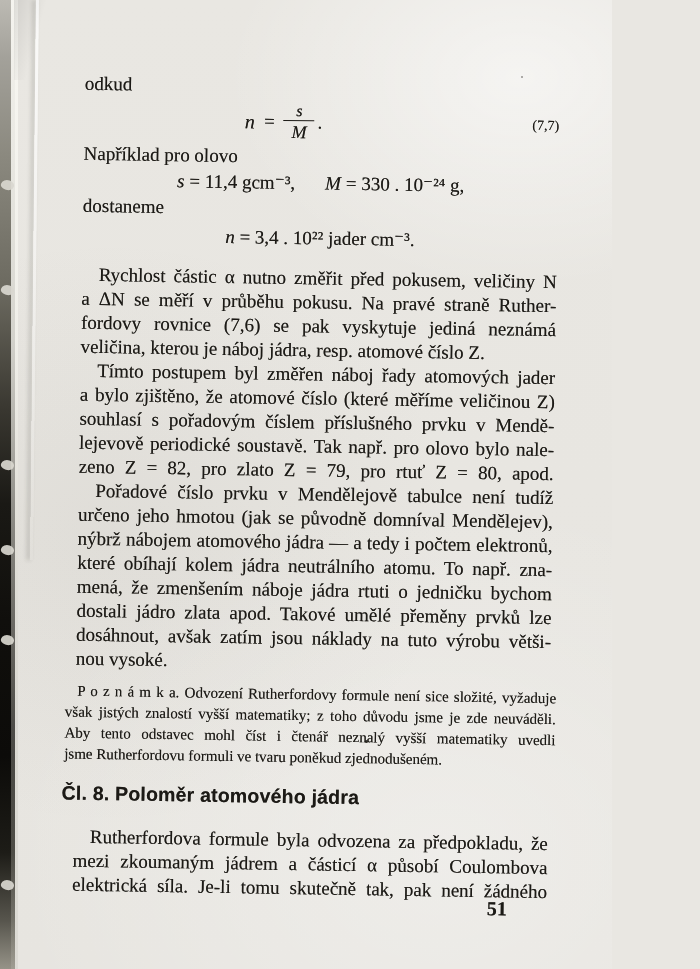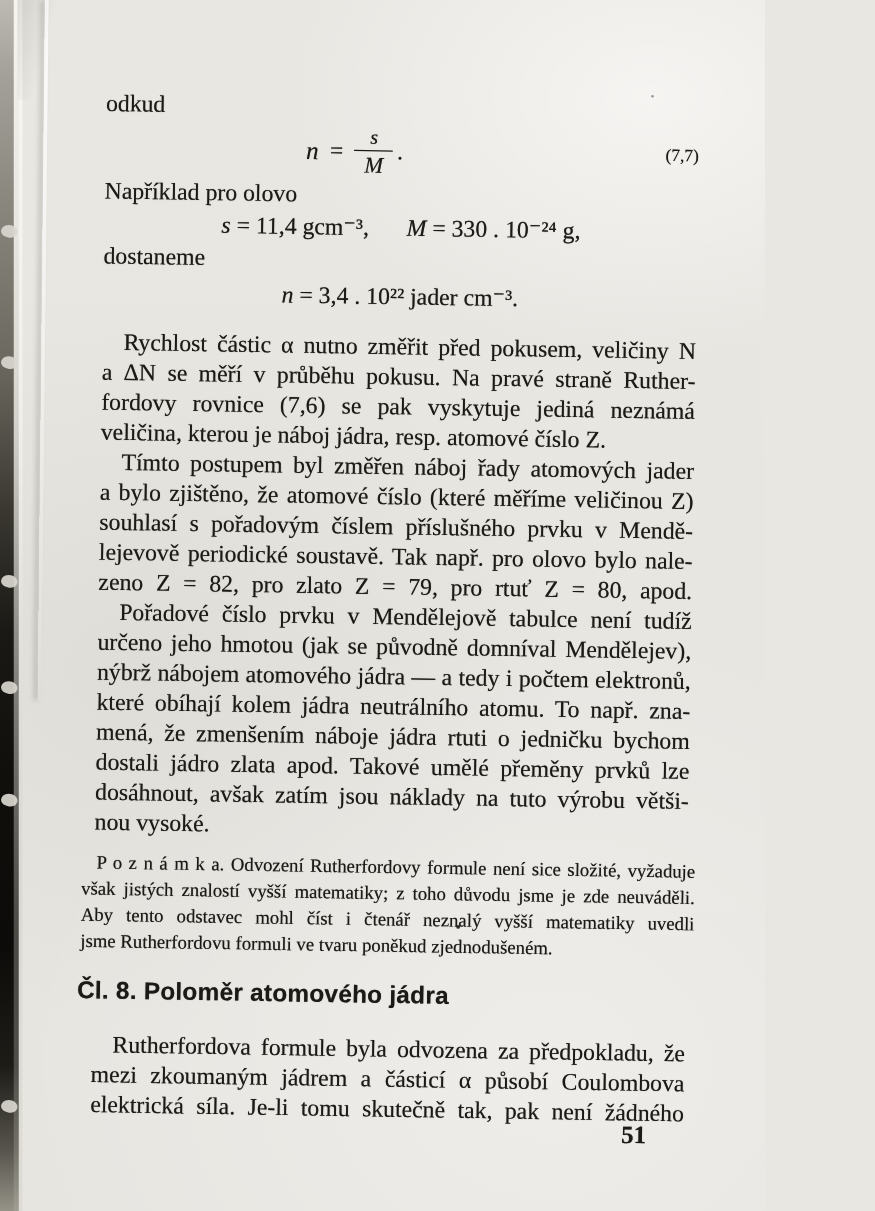--- a/index.html
+++ b/index.html
@@ -76,21 +76,21 @@
 
   .math-line { text-align:center; font-size:19px; line-height:28px; }
   .math-line .gap { display:inline-block; width:30px; }
   .result-line { margin-top:3px; }
 
   .section-heading {
     margin:16px 0 0 -12px; font-family:"Liberation Sans","DejaVu Sans",sans-serif;
     font-weight:bold; font-size:19.5px; letter-spacing:0.2px; line-height:24px;
   }
   .closing { margin-top:20px; }
-  .page-number { position:absolute; top:891px; right:82px; font-weight:bold; font-size:20px; }
+  .page-number { position:absolute; top:891px; right:92px; font-weight:bold; font-size:20px; }
 </style>
 </head>
 <body>
 
 <div class="page">
 
   <div class="binding-edge"></div>
   <div class="edge-highlight"></div>
   <div class="crease-line"></div>
   <div class="corner-crease"></div>

